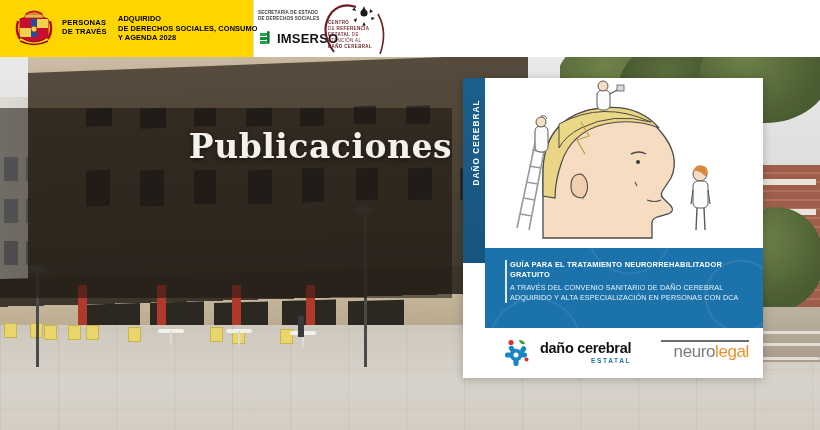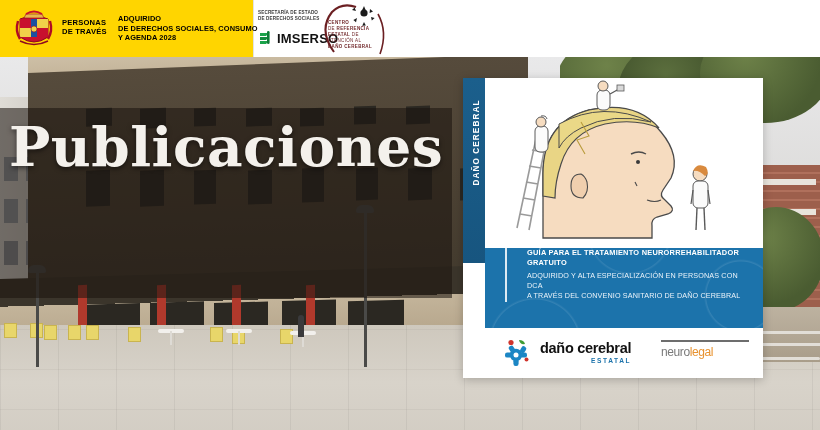--- a/index.html
+++ b/index.html
@@ -54,21 +54,21 @@
   .rail{position:absolute;background:#e2ded7;height:3px;border-radius:2px;}
 
   
   .titleband { position:absolute; left:0; top:108px; width:452px; height:190px;
                background:rgba(26,20,14,.56); }
   .bigtitle { position:absolute; left:0; top:118px; width:452px; text-align:center;
               color:#f4f1ec; font-family:"DejaVu Serif", serif; font-weight:700;
               font-size:47px; line-height:57px; letter-spacing:.5px;
               text-shadow:0 2px 5px rgba(0,0,0,.55); }
   .bigtitle .l1{ letter-spacing:3px; }
-  .bigtitle .l2{ font-size:55px; }
+  .bigtitle .l2{ font-size:33px;text-align:right; }
 
   
   .header { position:absolute; left:0; top:0; width:820px; height:57px; background:#ffffff; z-index:6; }
   .yellow { position:absolute; left:0; top:0; width:253px; height:57px; background:#ffd500; }
   .coa { position:absolute; left:12px; top:7px; width:44px; height:43px; }
   .gob { position:absolute; left:62px; top:18px; color:#000; font-size:7.6px; font-weight:700; line-height:9.4px; letter-spacing:.2px;}
   .min { position:absolute; left:118px; top:14px; color:#000; font-size:7.4px; font-weight:700; line-height:9.6px; letter-spacing:.1px;}
   .sec { position:absolute; left:258px; top:10px; color:#3c3c3c; font-size:4.6px; font-weight:700; line-height:6px; letter-spacing:.15px;}
   .imserso-wrap{ position:absolute; left:258px; top:30px; display:flex; align-items:center; gap:4px;}
   .imserso-txt{ font-size:13px; font-weight:700; color:#111; letter-spacing:.2px;}
@@ -83,31 +83,31 @@
   .spine{ position:absolute; left:0; top:0; width:22px; height:185px; background:linear-gradient(180deg,#1b5f8c,#17557f);}
   .spine span{ position:absolute; left:-52px; top:60px; width:130px; transform:rotate(-90deg);
                color:#fff; font-size:8.2px; font-weight:700; letter-spacing:1.1px; text-align:center;}
   .illu{ position:absolute; left:22px; top:0; width:278px; height:170px; background:#fff; overflow:hidden;}
   .blueband{ position:absolute; left:22px; top:170px; width:278px; height:80px; background:#1c73ab; overflow:hidden;}
   .blueband::before{content:"";position:absolute;inset:0;
      background:
        radial-gradient(circle at 18% 120%,transparent 44px,rgba(255,255,255,.10) 45px,transparent 47px),
        radial-gradient(circle at 52% -20%,transparent 40px,rgba(255,255,255,.09) 41px,transparent 43px),
        radial-gradient(circle at 92% 60%,transparent 34px,rgba(255,255,255,.10) 35px,transparent 37px);}
-  .bbinner{ position:absolute; left:20px; top:0; right:12px; padding-left:20px; border-left:2px solid rgba(255,255,255,.85);}
+  .bbinner{ position:absolute; left:20px; top:12px; right:12px; padding-left:3px; border-left:2px solid rgba(255,255,255,.85);}
   .bb-h{ color:#fff; font-size:7.4px; font-weight:700; letter-spacing:.25px; line-height:10px; }
   .bb-p{ color:#eaf3fa; font-size:7.2px; line-height:10.2px; letter-spacing:.15px; margin-top:3px;}
   .logos{ position:absolute; left:22px; top:250px; width:278px; height:50px; background:#fff; }
   .dc-logo{ position:absolute; left:16px; top:10px; display:flex; align-items:center; gap:5px;}
   .dc-text{ line-height:1; }
   .dc-main{ font-size:14.5px; font-weight:700; color:#111; letter-spacing:-.3px;}
   .dc-sub{ font-size:6.6px; font-weight:700; color:#1c73ab; letter-spacing:1.6px; text-align:right; margin-top:2px;}
   .nl-logo{ position:absolute; left:176px; top:12px; }
   .nl-rule{ width:88px; height:1.5px; background:#6d6d6d; margin-bottom:1px;}
-  .nl-word{ font-size:12px; line-height:18px; letter-spacing:-.4px; }
+  .nl-word{ font-size:17px; line-height:18px; letter-spacing:-.4px;text-align:right; }
   .nl-word .a{ color:#7a7a7a; }
   .nl-word .b{ color:#e8922f; }
 </style>
 </head>
 <body>
 
 <div class="photo">
   <div class="sky"></div>
   <div class="farbldg"></div>
 
@@ -318,22 +318,22 @@
         <line x1="219" y1="130" x2="220" y2="152" stroke="#5a5a5a" stroke-width="1.4"></line>
         <path d="M208 112 l-2 14 M223 112 l2 14" stroke="#5a5a5a" stroke-width="1.2" fill="none"></path>
       </g>
     </svg>
   </div>
 
   <div class="blueband">
     <div class="bbinner">
       <div class="bb-h">GUÍA PARA EL TRATAMIENTO NEURORREHABILITADOR GRATUITO</div>
       <div class="bb-p">
+        <div>A TRAVÉS DEL CONVENIO SANITARIO DE DAÑO CEREBRAL</div>
         <div>ADQUIRIDO Y ALTA ESPECIALIZACIÓN EN PERSONAS CON DCA</div>
-        <div>A TRAVÉS DEL CONVENIO SANITARIO DE DAÑO CEREBRAL</div>
       </div>
     </div>
   </div>
 
   <div class="logos">
     <div class="dc-logo">
       <svg width="34" height="30" viewBox="0 0 34 30">
         <circle cx="15" cy="17" r="6.2" fill="#1c86c4"></circle>
         <circle cx="15" cy="17" r="2.5" fill="#ffffff"></circle>
         <rect x="4" y="14.4" width="7" height="5.2" rx="2.2" fill="#1c86c4"></rect>

